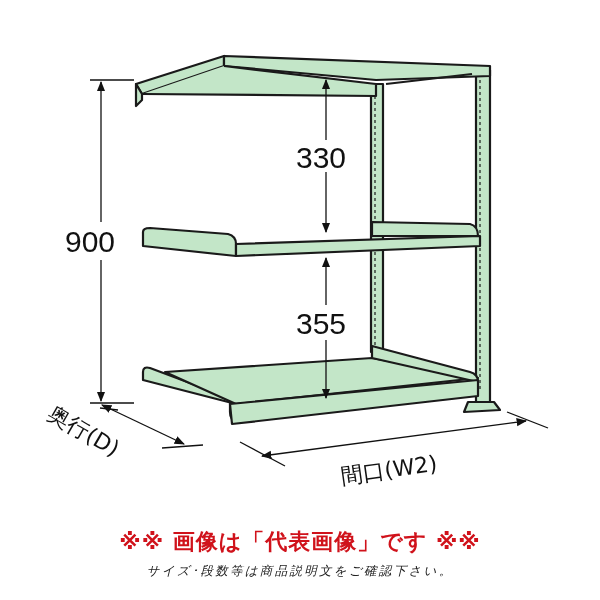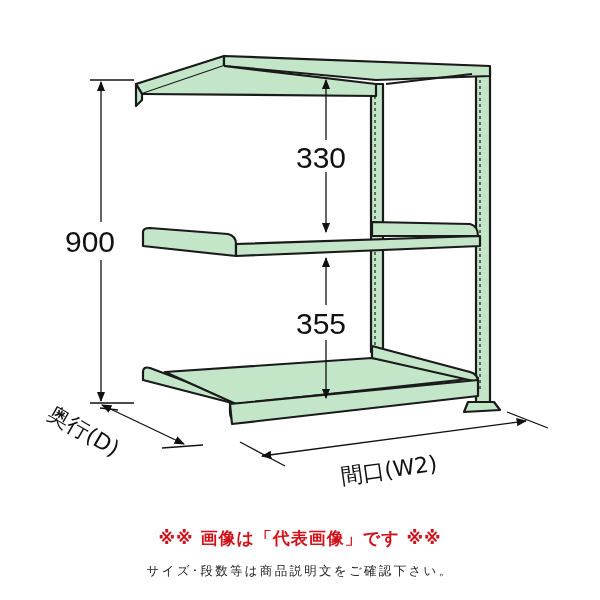--- a/index.html
+++ b/index.html
@@ -1,22 +1,22 @@
 <!DOCTYPE html>
 <html><head>
   <meta charset="utf-8">
   <style>
     html, body { margin:0; padding:0; background:#ffffff; }
     body { width:600px; height:600px; position:relative; overflow:hidden; font-family:"DejaVu Sans", sans-serif; }
     #diagram { position:absolute; left:0; top:0; width:600px; height:500px; }
     .dim-text { font-family:"Liberation Sans", sans-serif; font-size:30px; fill:#111; }
     .lbl-text { font-family:"DejaVu Sans", sans-serif; font-size:22px; fill:#111; }
     .notice { position:absolute; left:0; width:600px; text-align:center; }
-    .notice-red { top:527px; color:#d0121b; font-weight:bold; font-size:17px; letter-spacing:1px; font-family:"DejaVu Sans", sans-serif; }
-    .notice-sub { top:563px; color:#222; font-size:12.5px; letter-spacing:2.3px; font-family:"DejaVu Sans", sans-serif; }
+    .notice-red { top:527px; color:#d0121b; font-weight:bold; font-size:22px; letter-spacing:1px; font-family:"DejaVu Sans", sans-serif; }
+    .notice-sub { top:563px; color:#222; font-size:12.5px; letter-spacing:2.3px; font-family:"DejaVu Sans", sans-serif;font-style:italic; }
   </style>
 </head>
 <body>
 
 <svg id="diagram" viewBox="0 0 600 500" xmlns="http://www.w3.org/2000/svg">
   <defs>
     <marker id="arr" viewBox="0 0 10 10" refX="9" refY="5" markerWidth="8" markerHeight="8" orient="auto-start-reverse">
       <path d="M0,1 L10,5 L0,9 z" fill="#111"></path>
     </marker>
   </defs>

